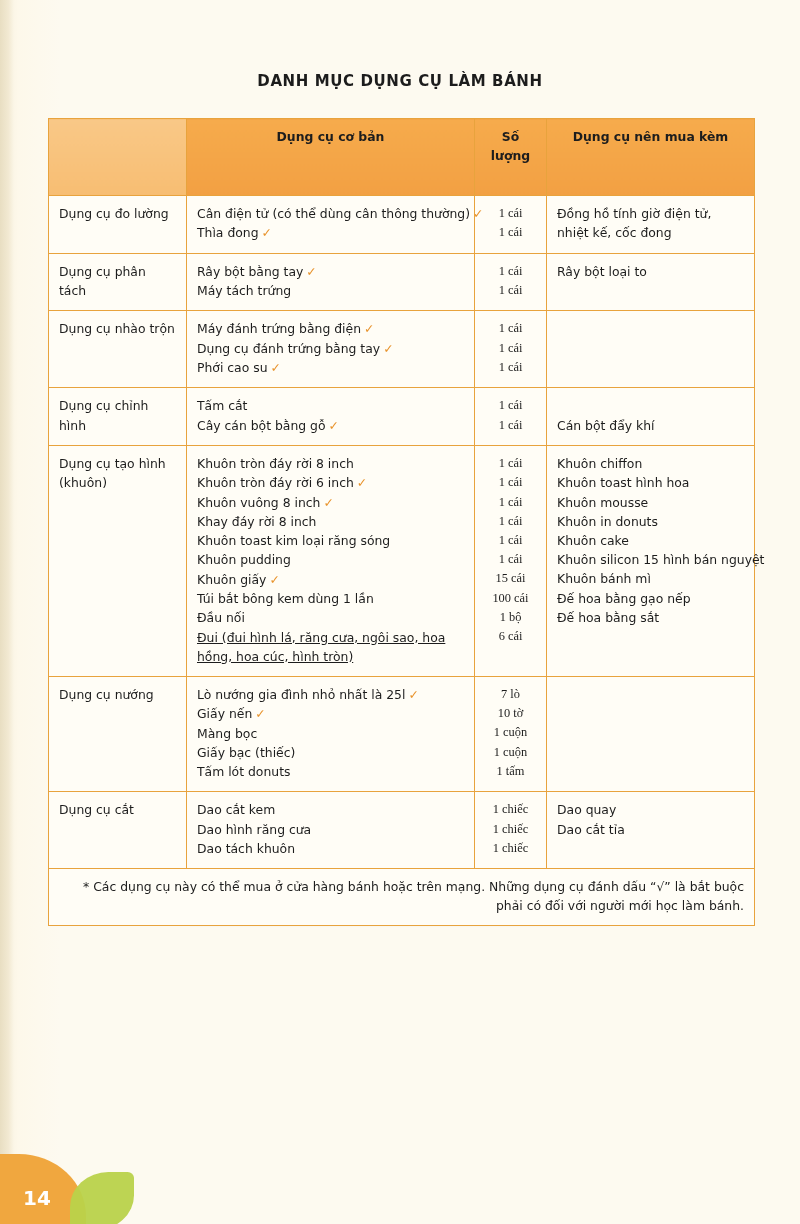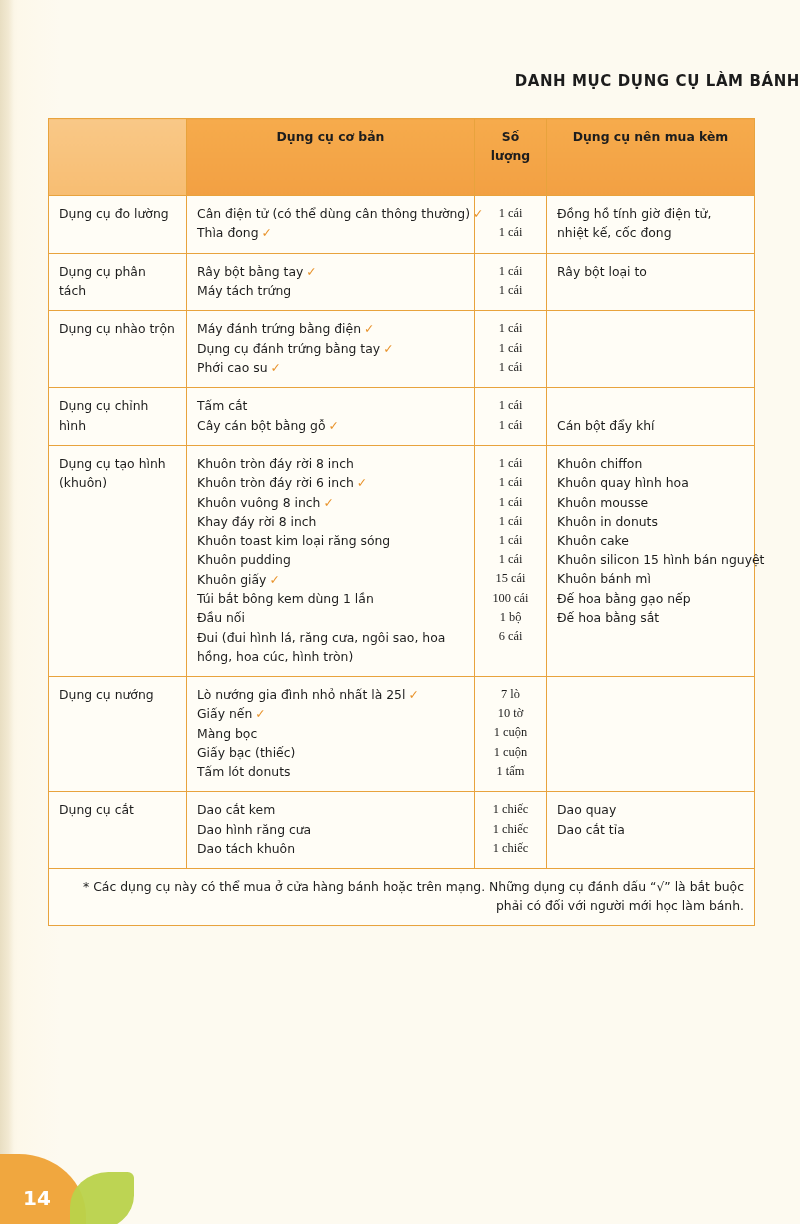--- a/index.html
+++ b/index.html
@@ -23,21 +23,21 @@
     position: absolute;
     left: 0; top: 0; bottom: 0;
     width: 14px;
     background: linear-gradient(90deg, #e8dec2 0%, #f2e9d2 60%, #fbf6e7 100%);
   }
   .page-title {
     position: absolute;
     top: 72px;
     left: 0;
     width: 800px;
-    text-align: right;
+    text-align: center;
     font-size: 15px;
     font-weight: bold;
     letter-spacing: 0.6px;
     color: #1c1c1c;
   }
   .table-wrap {
     position: absolute;
     left: 48px;
     top: 118px;
     width: 706px;
@@ -220,37 +220,37 @@
             <td class="c1 lines">
               <div><span>Khuôn tròn đáy rời 8 inch</span></div>
               <div><span>Khuôn tròn đáy rời 6 inch</span><span class="chk">✓</span></div>
               <div><span>Khuôn vuông 8 inch</span><span class="chk">✓</span></div>
               <div><span>Khay đáy rời 8 inch</span></div>
               <div><span>Khuôn toast kim loại răng sóng</span></div>
               <div><span>Khuôn pudding</span></div>
               <div><span>Khuôn giấy</span><span class="chk">✓</span></div>
               <div><span>Túi bắt bông kem dùng 1 lần</span></div>
               <div><span>Đầu nối</span></div>
-              <div style="white-space: normal;"><span>Đui (đui hình lá, răng cưa, ngôi sao, hoa hồng, hoa cúc, hình tròn)</span></div>
+              <div style="white-space: normal; text-decoration: underline;"><span>Đui (đui hình lá, răng cưa, ngôi sao, hoa hồng, hoa cúc, hình tròn)</span></div>
             </td>
             <td class="c2 lines">
               <div>1 cái</div>
               <div>1 cái</div>
               <div>1 cái</div>
               <div>1 cái</div>
               <div>1 cái</div>
               <div>1 cái</div>
               <div>15 cái</div>
               <div>100 cái</div>
               <div>1 bộ</div>
               <div>6 cái</div>
             </td>
             <td class="c3 lines">
               <div>Khuôn chiffon</div>
-              <div>Khuôn quay hình hoa</div>
+              <div>Khuôn toast hình hoa</div>
               <div>Khuôn mousse</div>
               <div>Khuôn in donuts</div>
               <div>Khuôn cake</div>
               <div>Khuôn silicon 15 hình bán nguyệt</div>
               <div>Khuôn bánh mì</div>
               <div>Đế hoa bằng gạo nếp</div>
               <div>Đế hoa bằng sắt</div>
             </td>
           </tr>
           <tr>

